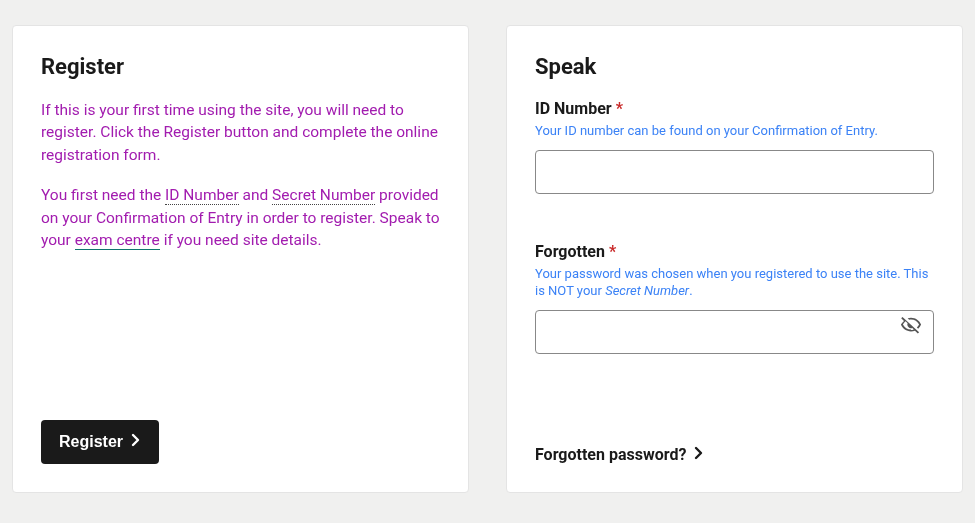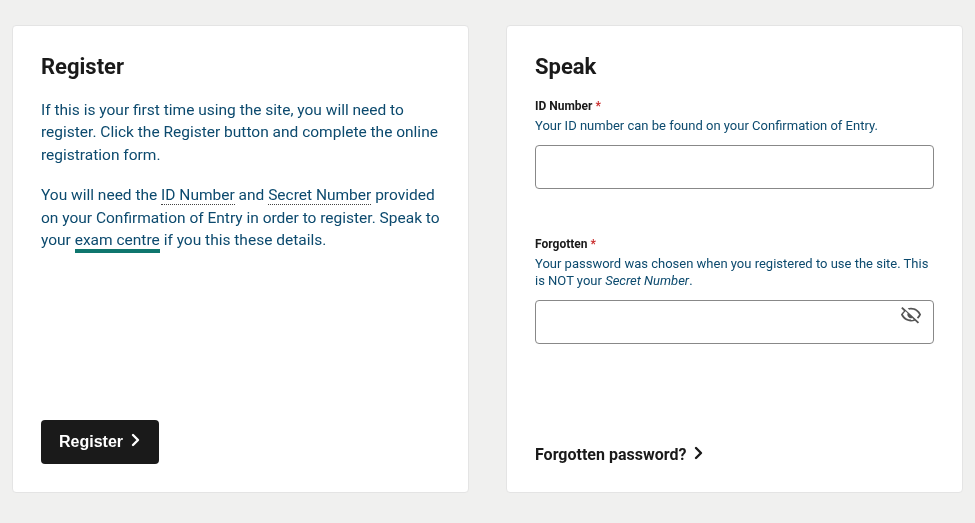--- a/index.html
+++ b/index.html
@@ -33,45 +33,45 @@
       font-weight: 700;
       color: #1a1a1a;
       margin-bottom: 20px;
     }
     .panel-body {
       flex: 1;
     }
     .body-text {
       font-size: 15.5px;
       line-height: 1.45;
-      color: #0c4a6e;
+      color: #a21caf;
     }
     .body-text p {
       margin-bottom: 18px;
     }
     .body-text .uline {
       border-bottom: 1px dotted #444;
       cursor: default;
     }
     .body-text .link {
-      border-bottom: 4px solid #0f766e;
+      border-bottom: 1px solid #0f766e;
       cursor: pointer;
     }
     .field-label {
-      font-size: 12px;
+      font-size: 16px;
       font-weight: 700;
       color: #1a1a1a;
       display: block;
     }
     .required {
       color: #c92a2a;
     }
     .field-hint {
       font-size: 13px;
-      color: #0c4a6e;
+      color: #3b82f6;
       margin-top: 4px;
       line-height: 1.35;
     }
     .field-hint em {
       font-style: italic;
     }
     .text-input {
       width: 100%;
       height: 44px;
       border: 1px solid #888;
@@ -131,21 +131,21 @@
 </head>
 <body>
 
 <div class="wrapper">
 
   <div class="panel">
     <h2 class="panel-title">Register</h2>
     <div class="panel-body body-text">
       <p>If this is your first time using the site, you will need to register. Click the Register button and complete the online registration form.</p>
       <p>
-        <span>You will need the </span><span class="uline">ID Number</span><span> and </span><span class="uline">Secret Number</span><span> provided on your Confirmation of Entry in order to register. Speak to your </span><span class="link">exam centre</span><span> if you this these details.</span>
+        <span>You first need the </span><span class="uline">ID Number</span><span> and </span><span class="uline">Secret Number</span><span> provided on your Confirmation of Entry in order to register. Speak to your </span><span class="link">exam centre</span><span> if you need site details.</span>
       </p>
     </div>
     <div class="actions">
       <button class="btn">
         <span>Register</span>
         <span class="btn-chevron">
           <svg width="10" height="14" viewBox="0 0 10 14" fill="none">
               <path d="M2 2 L7 7 L2 12" stroke="#ffffff" stroke-width="2.4" stroke-linecap="round" stroke-linejoin="round"></path>
             </svg>
         </span>

